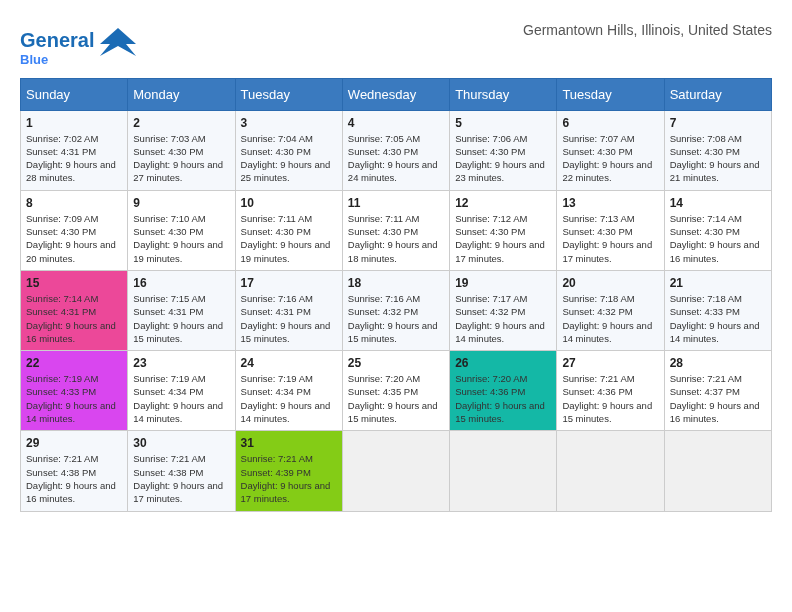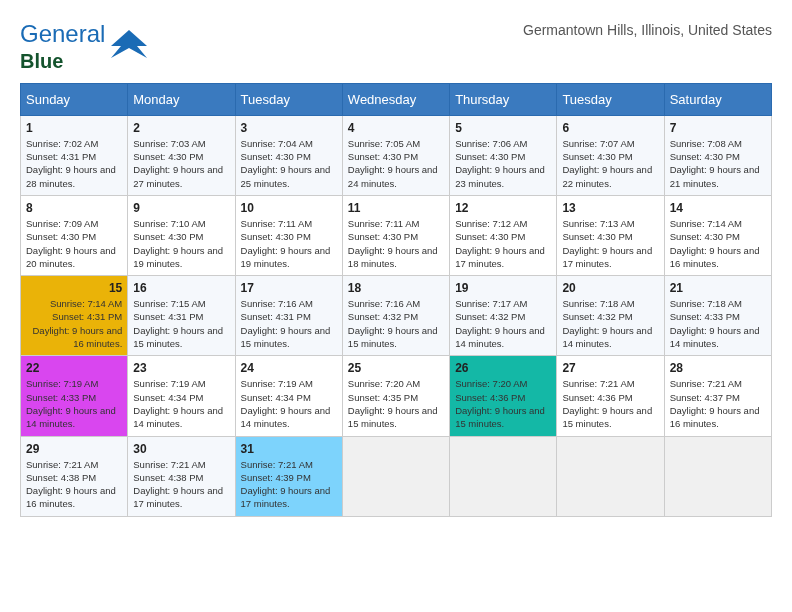--- a/index.html
+++ b/index.html
@@ -77,22 +77,22 @@
     .empty-cell {
       background: #f0f0f0 !important;
     }
   </style>
 </head>
 <body>
 
 <div class="header-area">
   <div class="logo">
     <div>
-      <div style="font-size:24px;font-weight:normal;color:#1a6bb5;line-height:1.2;">General</div>
-      <div style="font-size:20px;font-weight:bold;color:#14532d;line-height:1.2;">Blue</div>
+      <div style="font-size:20px;font-weight:bold;color:#1a6bb5;line-height:1.2;margin-top:8px;">General</div>
+      <div style="font-size:13px;font-weight:bold;color:#3b82f6;line-height:1.2;">Blue</div>
     </div>
     <div style="margin-left:6px;">
       <svg width="36" height="36" viewBox="0 0 36 36">
         <polygon points="18,4 36,20 26,20 36,32 18,22 0,32 10,20 0,20" fill="#1a6bb5"></polygon>
       </svg>
     </div>
   </div>
   <div class="title-area">
     <div class="location">Germantown Hills, Illinois, United States</div>
   </div>
@@ -165,21 +165,21 @@
         <td style="background: rgb(255, 255, 255);">
           <span class="day-num">13</span>
           <div class="day-info">Sunrise: 7:13 AM<br>Sunset: 4:30 PM<br>Daylight: 9 hours and 17 minutes.</div>
         </td>
         <td style="background: rgb(255, 255, 255);">
           <span class="day-num">14</span>
           <div class="day-info">Sunrise: 7:14 AM<br>Sunset: 4:30 PM<br>Daylight: 9 hours and 16 minutes.</div>
         </td>
       </tr>
       <tr>
-        <td style="background: #eab308; text-align: right;">
+        <td style="background: #ec4899;">
           <span class="day-num">15</span>
           <div class="day-info">Sunrise: 7:14 AM<br>Sunset: 4:31 PM<br>Daylight: 9 hours and 16 minutes.</div>
         </td>
         <td style="background: rgb(245, 248, 252);">
           <span class="day-num">16</span>
           <div class="day-info">Sunrise: 7:15 AM<br>Sunset: 4:31 PM<br>Daylight: 9 hours and 15 minutes.</div>
         </td>
         <td style="background: rgb(245, 248, 252);">
           <span class="day-num">17</span>
           <div class="day-info">Sunrise: 7:16 AM<br>Sunset: 4:31 PM<br>Daylight: 9 hours and 15 minutes.</div>
@@ -233,21 +233,21 @@
       </tr>
       <tr>
         <td style="background: rgb(245, 248, 252);">
           <span class="day-num">29</span>
           <div class="day-info">Sunrise: 7:21 AM<br>Sunset: 4:38 PM<br>Daylight: 9 hours and 16 minutes.</div>
         </td>
         <td style="background: rgb(245, 248, 252);">
           <span class="day-num">30</span>
           <div class="day-info">Sunrise: 7:21 AM<br>Sunset: 4:38 PM<br>Daylight: 9 hours and 17 minutes.</div>
         </td>
-        <td style="background: #7dd3fc;">
+        <td style="background: #84cc16;">
           <span class="day-num">31</span>
           <div class="day-info">Sunrise: 7:21 AM<br>Sunset: 4:39 PM<br>Daylight: 9 hours and 17 minutes.</div>
         </td>
         <td class="empty-cell" style="background: rgb(240, 240, 240);"></td>
         <td class="empty-cell" style="background: rgb(240, 240, 240);"></td>
         <td class="empty-cell" style="background: rgb(240, 240, 240);"></td>
         <td class="empty-cell" style="background: rgb(240, 240, 240);"></td>
       </tr>
     </tbody>
 </table>

